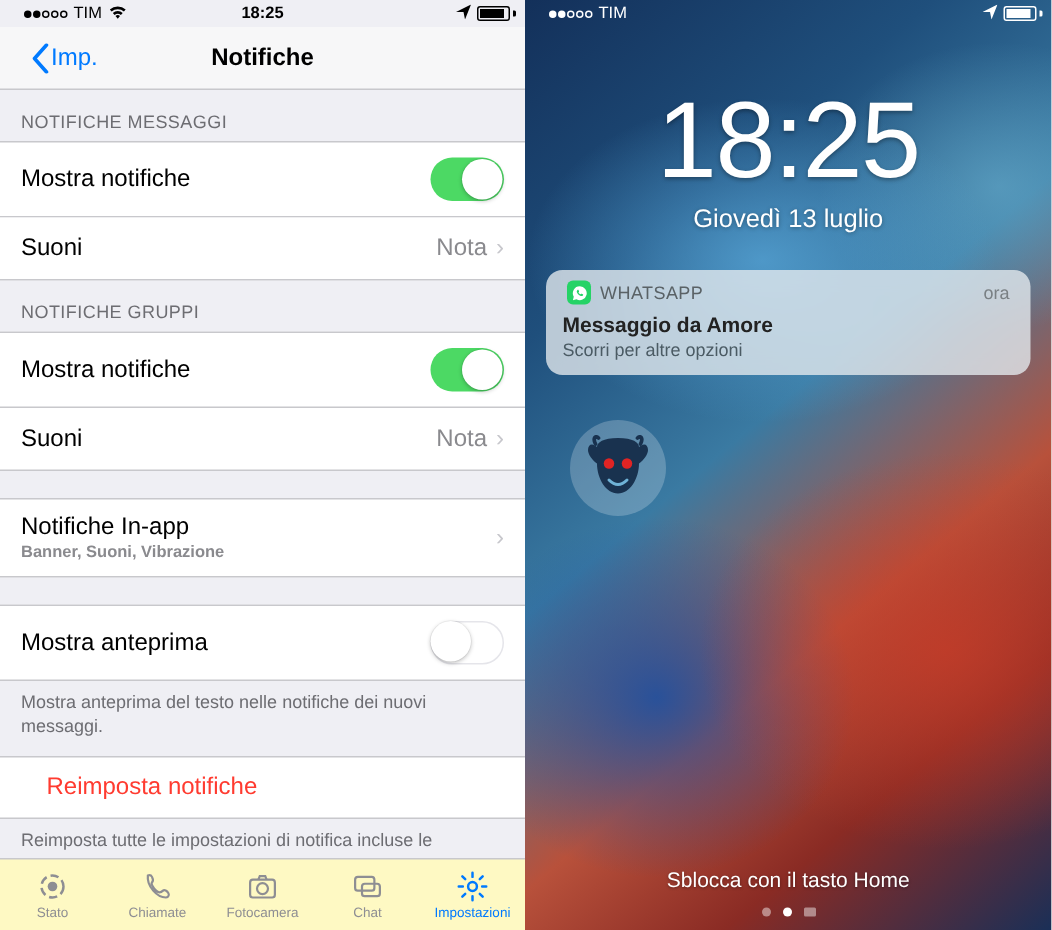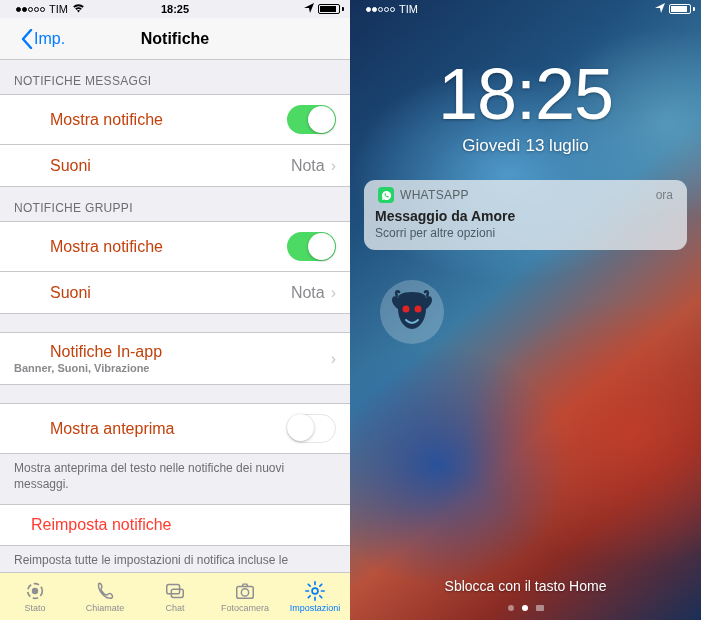--- a/index.html
+++ b/index.html
@@ -18,21 +18,21 @@
 .nav { height: 42px; background: #f7f7f8; border-bottom: 1px solid #c8c8cc; display: flex; align-items: center; justify-content: center; position: relative; }
 .nav-back { position: absolute; left: 20px; display: flex; align-items: center; color: #007aff; font-size: 16px; }
 .nav-back svg { width: 14px; height: 20px; }
 .nav-title { font-size: 16px; font-weight: 600; color: #000; }
 
 .settings-scroll { flex: 1; overflow-y: auto; }
 .section-header { padding: 14px 14px 6px; font-size: 12px; color: #6d6d72; text-transform: uppercase; letter-spacing: 0.3px; }
 .section-footer { padding: 6px 14px 12px; font-size: 12px; color: #6d6d72; line-height: 1.35; }
 .cell { background: #fff; border-top: 0.5px solid #c8c8cc; border-bottom: 0.5px solid #c8c8cc; padding: 10px 14px; display: flex; align-items: center; justify-content: space-between; min-height: 42px; }
 .cell + .cell { border-top: none; }
-.cell-label { font-size: 16px; color: #c2410c; margin-left: 36px; }
+.cell-label { font-size: 16px; color: #000000; }
 .cell-sub { font-size: 11px; color: #8a8a8e; margin-top: 1px; font-weight: bold; }
 .cell-lstack { display: flex; flex-direction: column; }
 .cell-right { display: flex; align-items: center; gap: 6px; color: #8a8a8e; font-size: 16px; }
 .chevron { color: #c7c7cc; }
 
 .toggle { width: 49px; height: 29px; border-radius: 29px; position: relative; }
 .toggle-on { background: #4cd964; }
 .toggle-off { background: #fff; border: 1.5px solid #e5e5ea; }
 .toggle-knob { width: 27px; height: 27px; background: #fff; border-radius: 50%; position: absolute; top: 1px; box-shadow: 0 1px 3px rgba(0,0,0,.25), 0 0 0 .5px rgba(0,0,0,.05); }
 .toggle-on .toggle-knob { right: 1px; }
@@ -192,32 +192,32 @@
       <span>Stato</span>
     </div>
     <div class="tab">
       <svg viewBox="0 0 24 24">
           <path d="M5 4 C5 4 7 3 8 5 C9 7 9 8 8 9 C7 10 9 13 11 15 C13 17 15 16 16 15 C17 14 19 15 20 17 C21 19 19 20 18 20 C12 20 4 12 5 4 Z" fill="none" stroke="currentColor" stroke-width="1.6"></path>
         </svg>
       <span>Chiamate</span>
     </div>
     <div class="tab">
       <svg viewBox="0 0 24 24">
-          <rect x="3" y="5" width="14" height="10" rx="2" fill="none" stroke="currentColor" stroke-width="1.6"></rect>
-          <rect x="8" y="10" width="13" height="9" rx="2" fill="none" stroke="currentColor" stroke-width="1.6"></rect>
-        </svg>
-      <span>Chat</span>
-    </div>
-    <div class="tab">
-      <svg viewBox="0 0 24 24">
           <rect x="3" y="7" width="18" height="13" rx="2" fill="none" stroke="currentColor" stroke-width="1.6"></rect>
           <circle cx="12" cy="13.5" r="4" fill="none" stroke="currentColor" stroke-width="1.6"></circle>
           <path d="M9 7 L10 4.5 H14 L15 7" fill="none" stroke="currentColor" stroke-width="1.6"></path>
         </svg>
       <span>Fotocamera</span>
+    </div>
+    <div class="tab">
+      <svg viewBox="0 0 24 24">
+          <rect x="3" y="5" width="14" height="10" rx="2" fill="none" stroke="currentColor" stroke-width="1.6"></rect>
+          <rect x="8" y="10" width="13" height="9" rx="2" fill="none" stroke="currentColor" stroke-width="1.6"></rect>
+        </svg>
+      <span>Chat</span>
     </div>
     <div class="tab active">
       <svg viewBox="0 0 24 24">
           <circle cx="12" cy="12" r="3.2" fill="none" stroke="currentColor" stroke-width="1.8"></circle>
           <path d="M12 2v3M12 19v3M2 12h3M19 12h3M4.6 4.6l2.1 2.1M17.3 17.3l2.1 2.1M4.6 19.4l2.1-2.1M17.3 6.7l2.1-2.1" stroke="currentColor" stroke-width="1.8" stroke-linecap="round"></path>
         </svg>
       <span>Impostazioni</span>
     </div>
   </div>
 </div>

